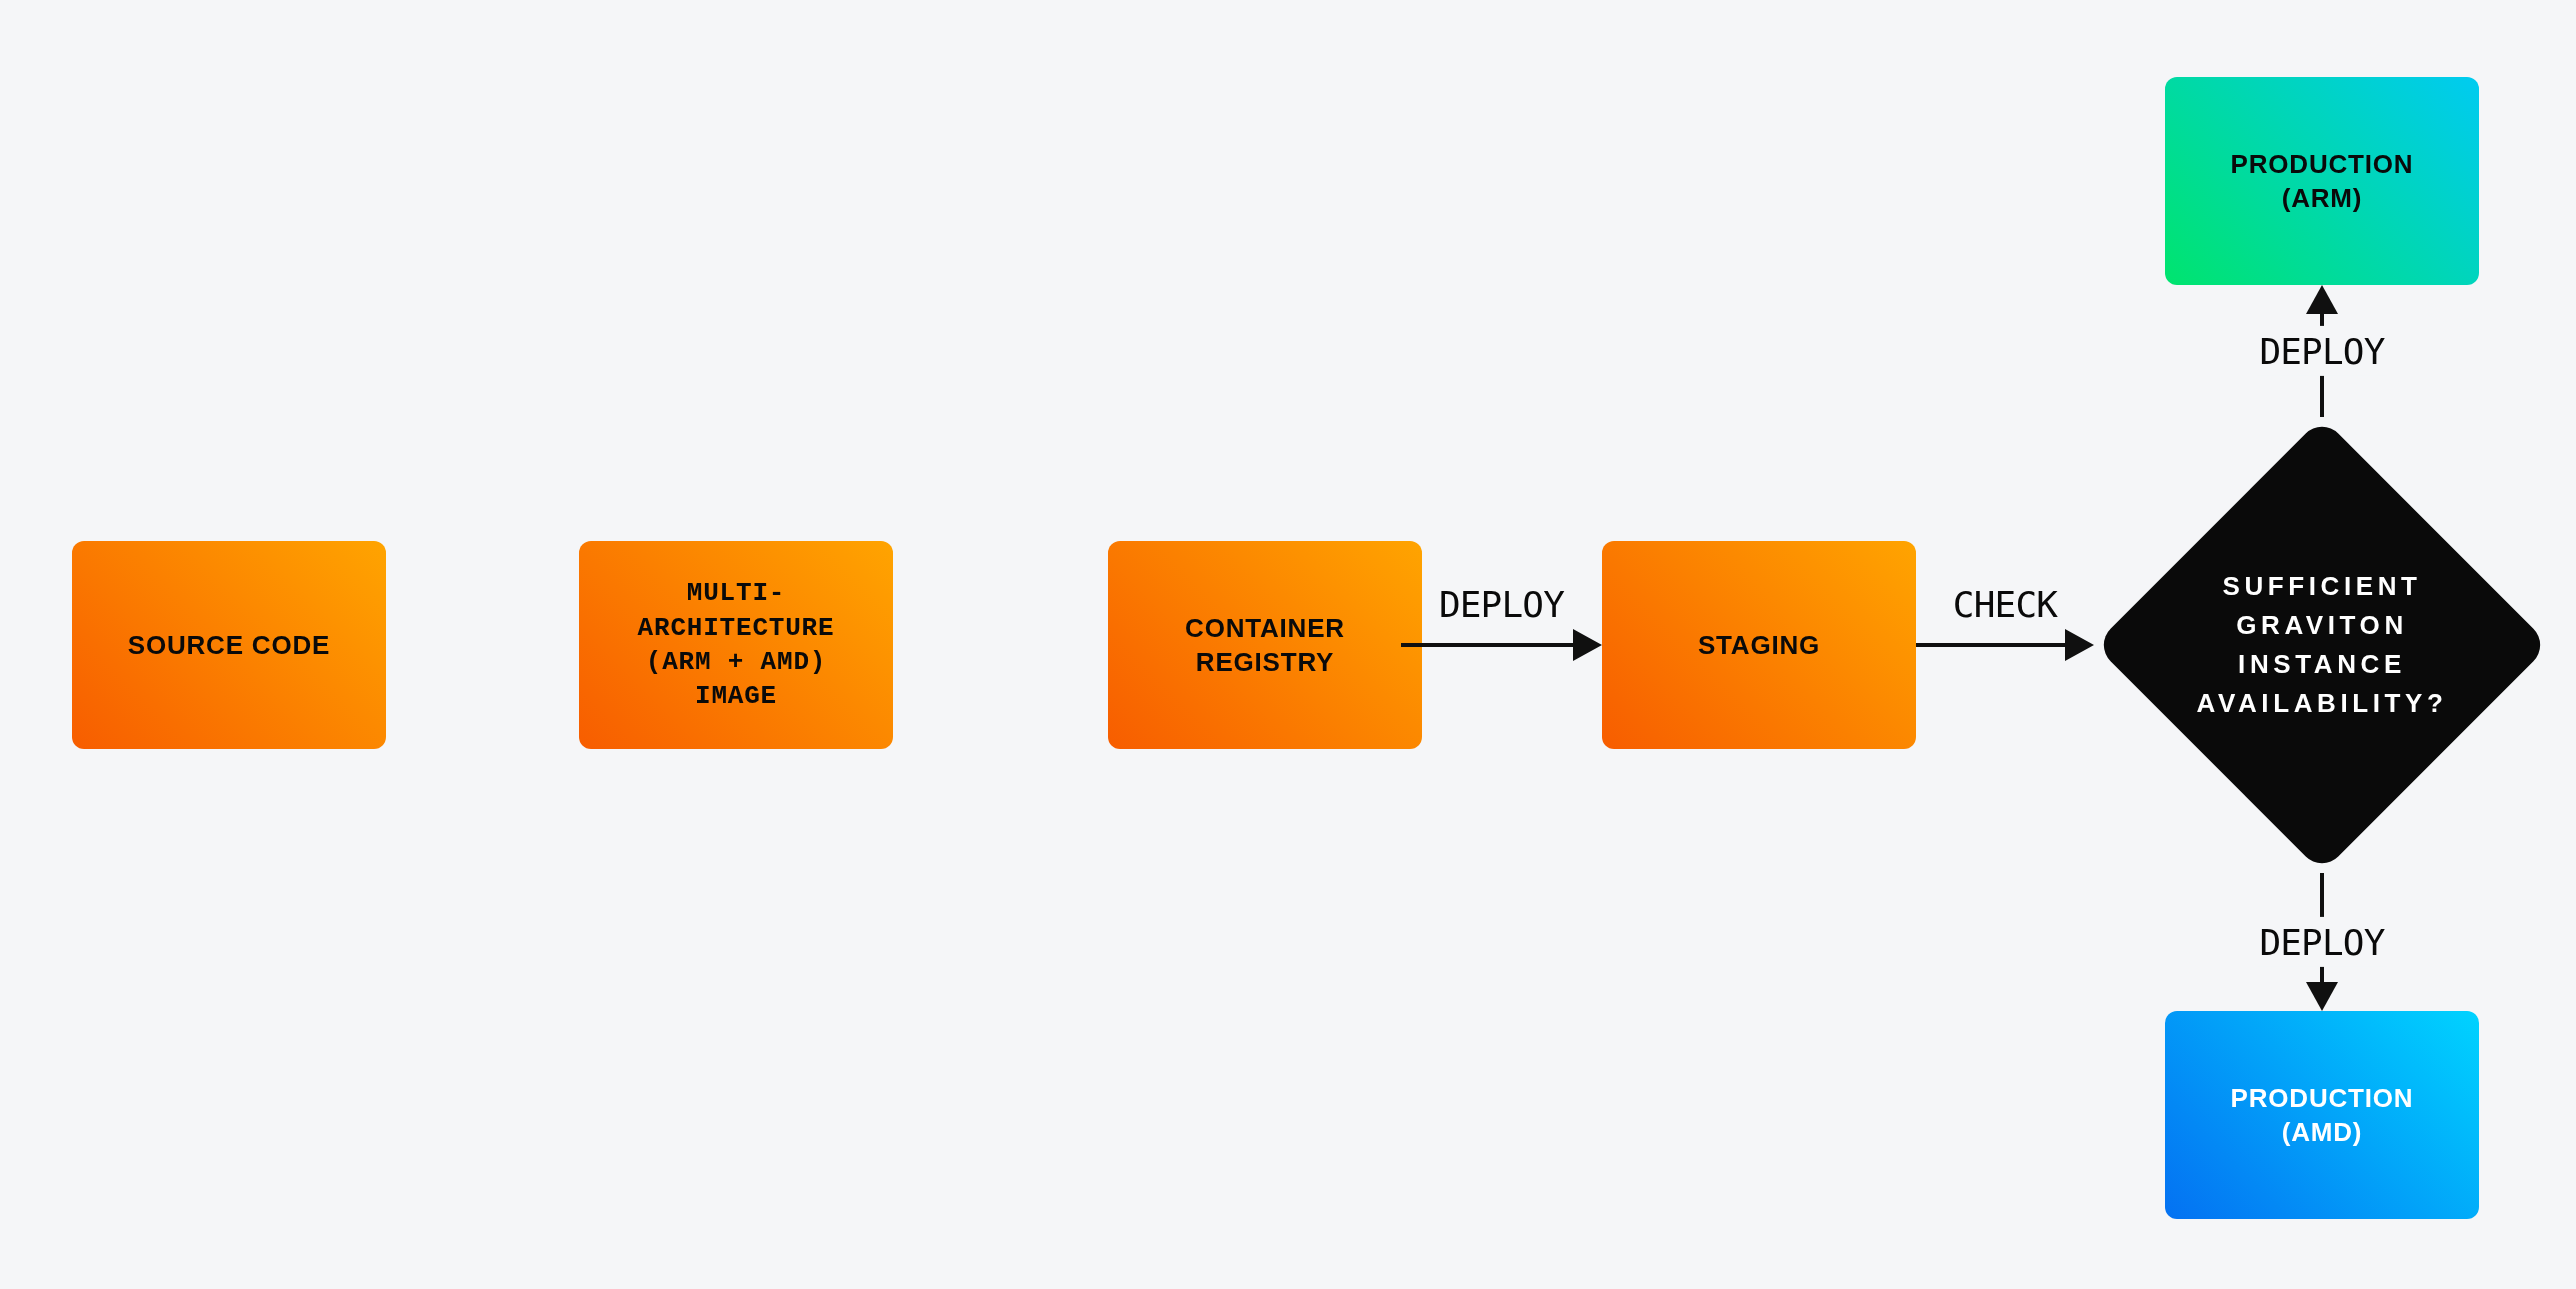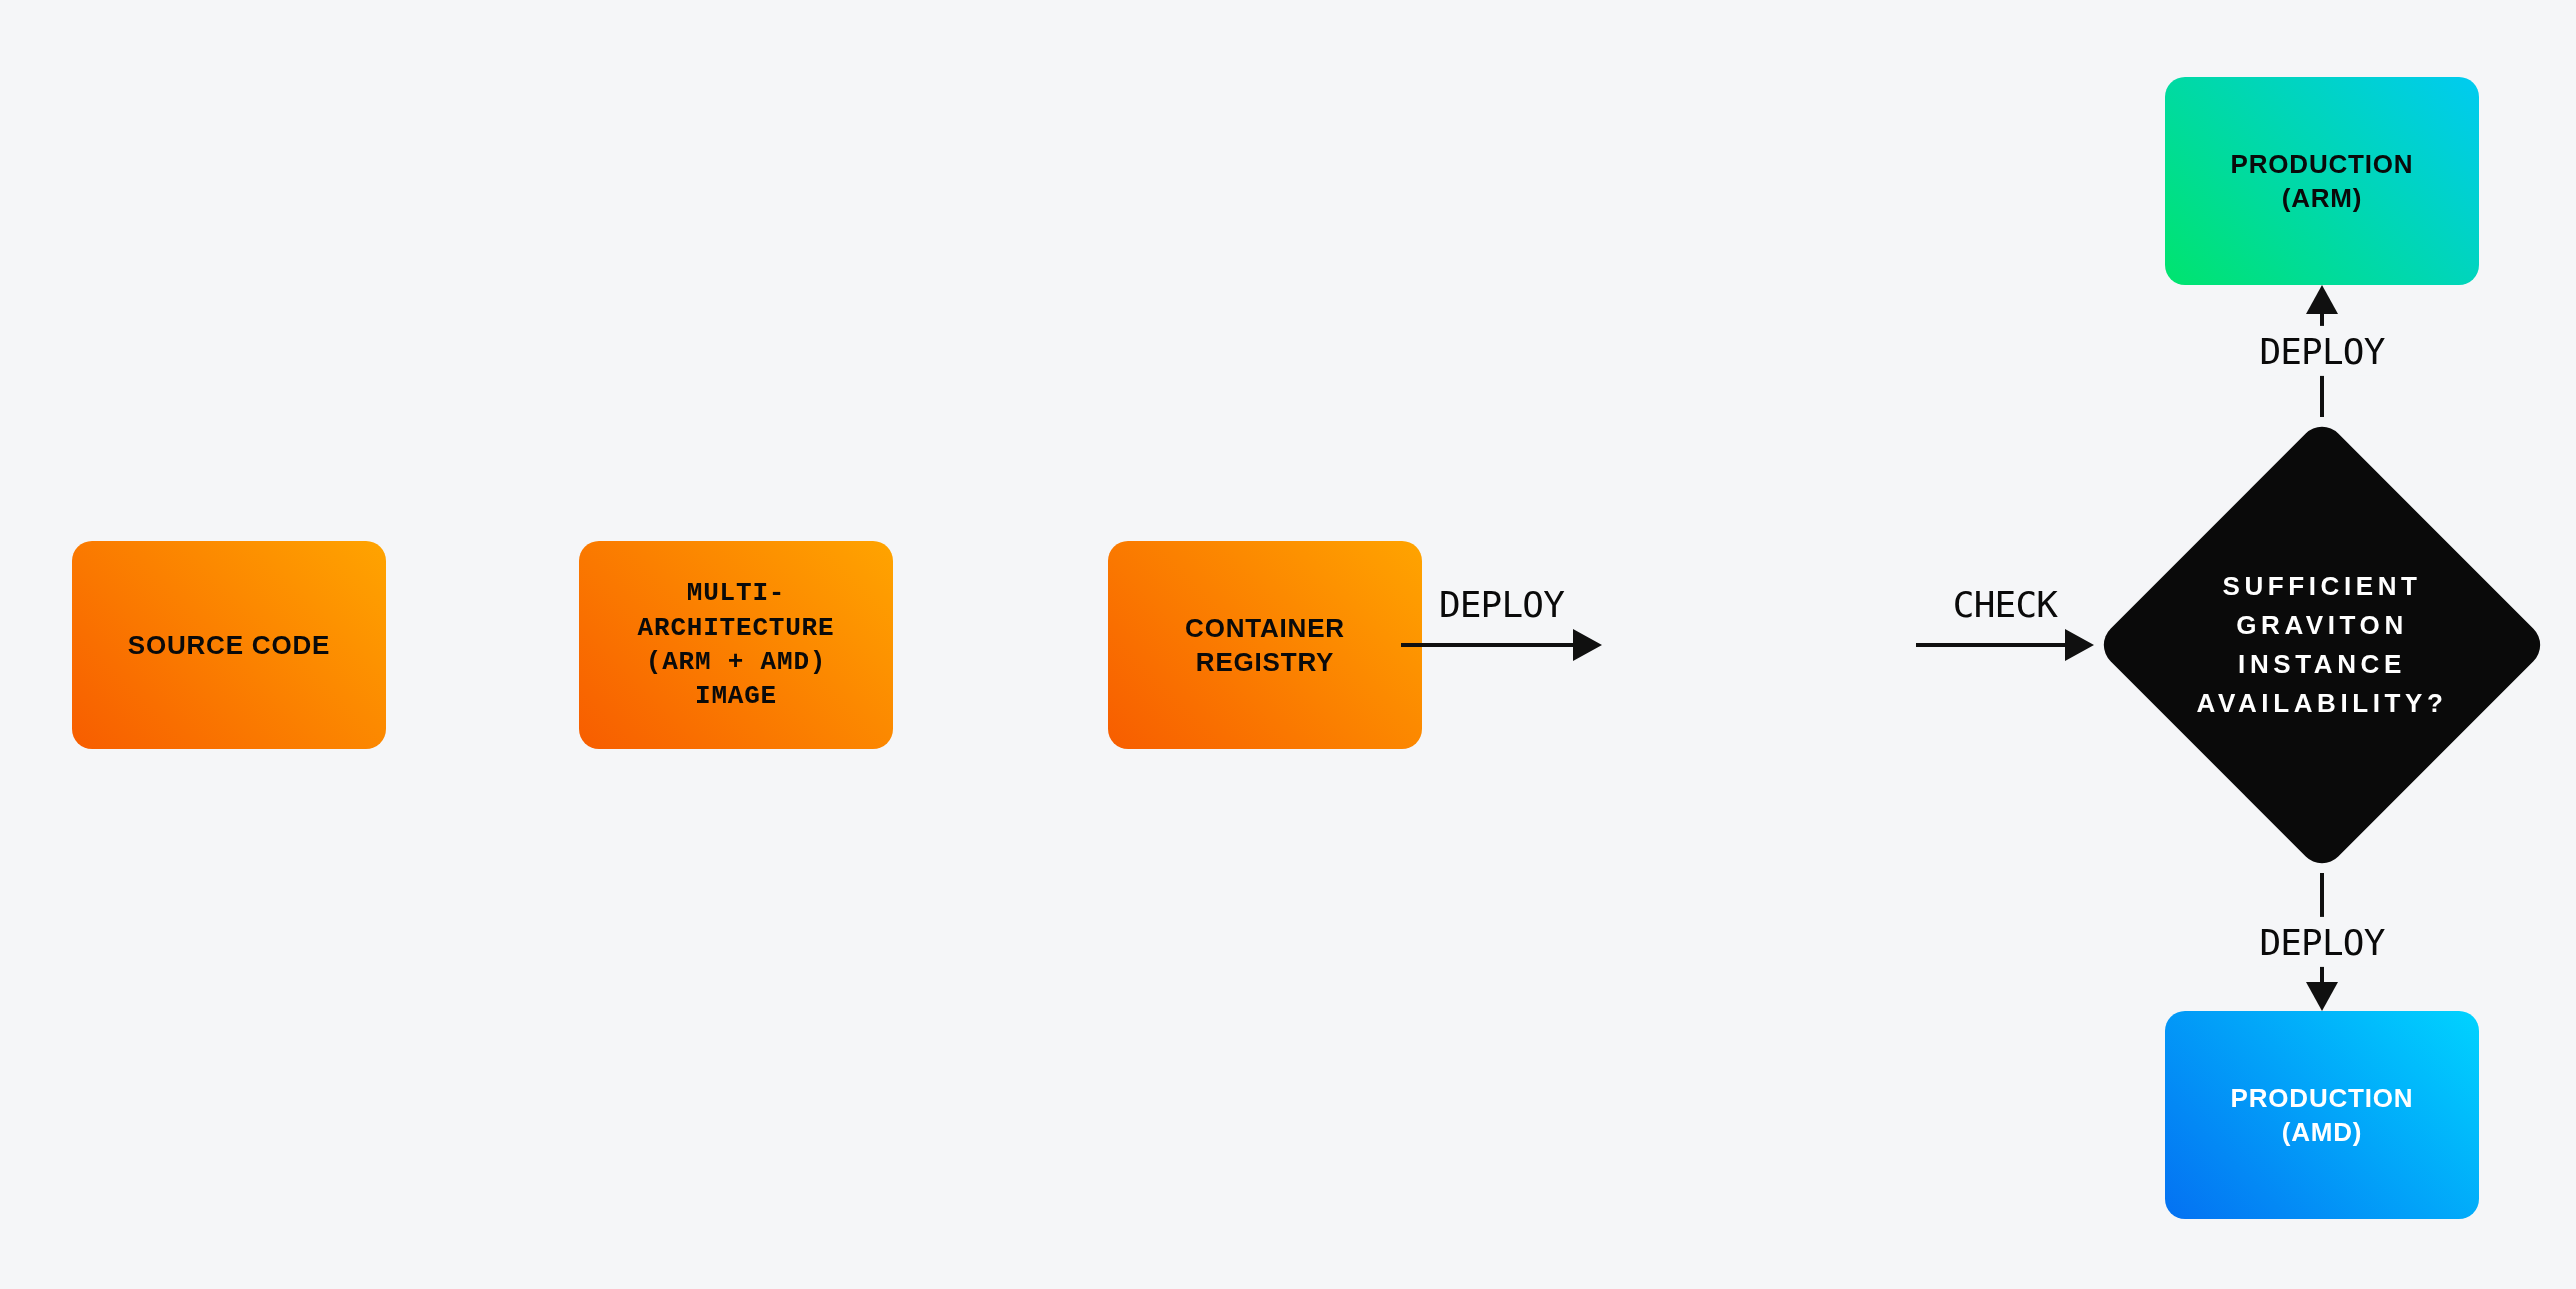--- a/index.html
+++ b/index.html
@@ -22,21 +22,21 @@
     width:2576px;
     height:1290px;
     overflow:hidden;
     background:var(--background);
     font-family:"Liberation Sans",sans-serif;
   }
   .node{
     position:absolute;
     width:314px;
     height:208px;
-    border-radius:20px;
+    border-radius:12px;
     display:flex;
     align-items:center;
     justify-content:center;
     text-align:center;
     font-weight:bold;
     font-size:26px;
     letter-spacing:0.8px;
     line-height:1.32;
     color:var(--nodeText);
     white-space:pre-line;
@@ -159,20 +159,23 @@
     <span>CONTAINER
 REGISTRY</span>
   </div>
 
   <div class="h-edge edge-deploy">
     <div class="elabel">DEPLOY</div>
     <div class="line"></div>
     <div class="head"></div>
   </div>
 
+  <div class="node process node-staging">
+    <span>STAGING</span>
+  </div>
 
   <div class="h-edge edge-check">
     <div class="elabel">CHECK</div>
     <div class="line"></div>
     <div class="head"></div>
   </div>
 
   <div class="diamond">
     <div class="diamond-label">SUFFICIENT
 GRAVITON

